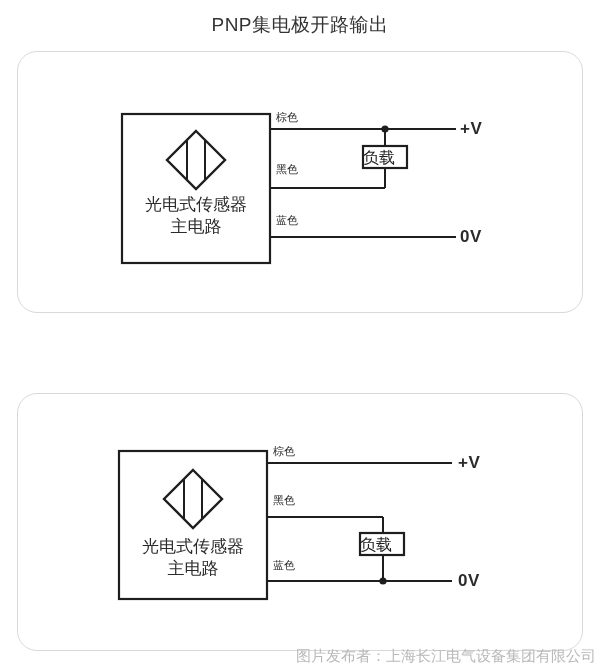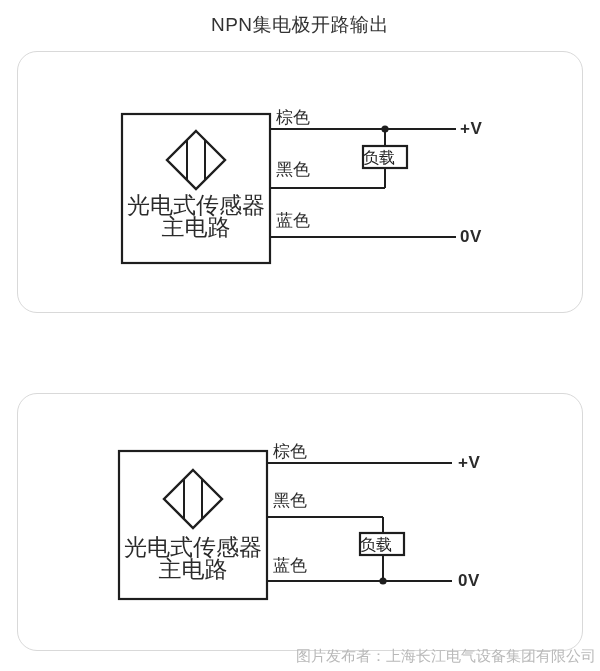--- a/index.html
+++ b/index.html
@@ -34,55 +34,55 @@
     background:var(--bg);
     z-index:0;
   }
   .circuit{position:absolute;left:0;top:0;z-index:1;}
   .wire{stroke:var(--line);stroke-width:2;fill:none;}
   .sbox{stroke:var(--line);stroke-width:2.2;fill:var(--bg);}
   .dmd{stroke:var(--line);stroke-width:2.4;fill:none;stroke-linejoin:miter;}
   .dot{fill:var(--line);stroke:none;}
   .lbl{
     position:absolute;
-    font-size:17px;line-height:19px;
+    font-size:11px;line-height:19px;
     color:#2b2b2b;
     white-space:nowrap;
     z-index:2;
   }
   .term{font-weight:700;font-size:17px;letter-spacing:0.5px;}
   .loadlbl{
     position:absolute;width:44px;
     text-align:left;
     font-size:16px;line-height:19px;
     color:#1e1e1e;
     z-index:2;
   }
   .sensorlbl{
     position:absolute;width:148px;
     text-align:center;
-    font-size:23px;line-height:22px;
+    font-size:17px;line-height:22px;
     color:#2b2b2b;
     z-index:2;
   }
   .footer{
     position:absolute;left:0;right:4px;top:646px;
     text-align:right;
     font-size:15px;line-height:19px;
     color:var(--footer-text);
     z-index:3;
     padding-left:8px;
   }
 </style>
 </head>
 <body>
 
 <div class="page">
 
-  <h2 class="title" style="top:14px">NPN集电极开路输出</h2>
+  <h2 class="title" style="top:14px">PNP集电极开路输出</h2>
 
   <div class="panel" style="top:51px;height:262px"></div>
   <div class="panel" style="top:393px;height:258px"></div>
 
   <svg class="circuit" width="600" height="671" viewBox="0 0 600 671">
 
     <g>
       <rect class="sbox" x="122" y="114" width="148" height="149"></rect>
       <path class="dmd" d="M196 131 L225 160 L196 189 L167 160 Z"></path>
       <line class="wire" x1="187" y1="140" x2="187" y2="180"></line>

